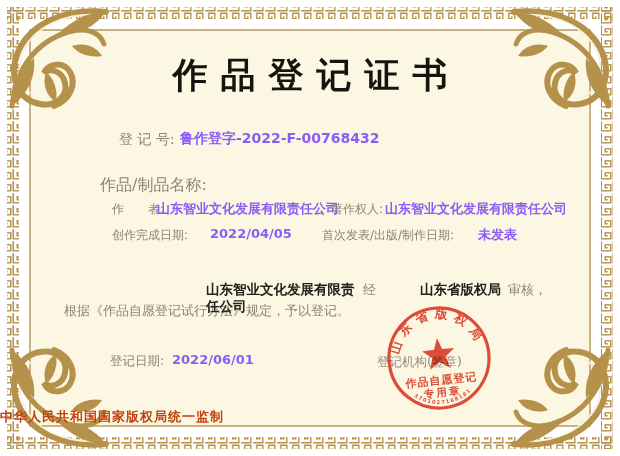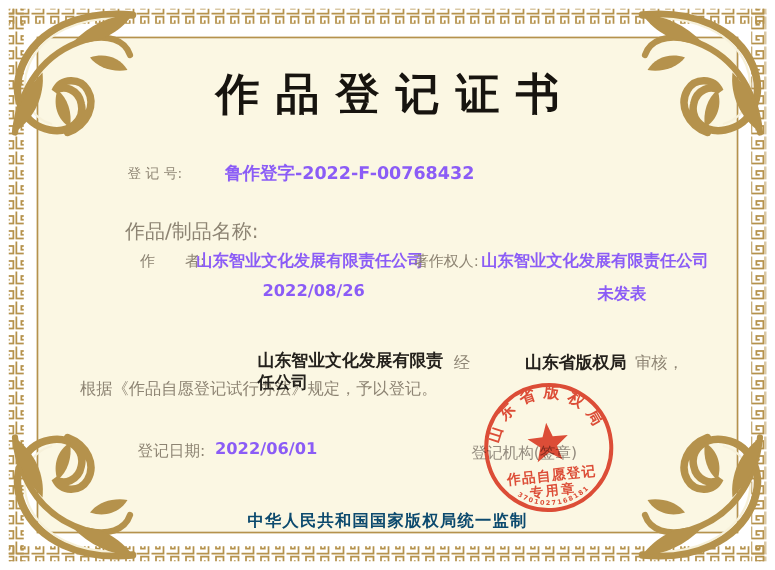--- a/index.html
+++ b/index.html
@@ -16,23 +16,23 @@
     font-size:35px;font-weight:700;color:#17140f;letter-spacing:13px;text-indent:13px;
   }
   .lbl{position:absolute;color:#8d8473;font-size:12.5px;white-space:nowrap;}
   .val{position:absolute;color:#8b5cf6;font-weight:700;font-size:13px;white-space:nowrap;}
   .val-lg{font-size:14px;}
   .stmt{position:absolute;color:#8d8473;font-size:13px;white-space:nowrap;}
   .stmt-b{position:absolute;color:#24211c;font-weight:700;font-size:13.5px;white-space:nowrap;}
   .company-wrap{width:156px;white-space:normal;line-height:17px;}
   .sign-label{position:absolute;left:377px;top:354px;color:#948c7f;font-size:12.5px;z-index:2;white-space:nowrap;}
   .footer{
-    position:absolute;left:0;top:408px;width:620px;text-align:center;
+    position:absolute;left:0;top:408px;width:620px;text-align:left;
     font-family:"DejaVu Serif","Liberation Serif",serif;
-    font-size:13px;font-weight:700;color:#0c4a6e;letter-spacing:1px;
+    font-size:13px;font-weight:700;color:#c2410c;letter-spacing:1px;
   }
   .seal{position:absolute;left:383px;top:302px;z-index:3;opacity:.9;mix-blend-mode:multiply;}
   .seal text{font-family:"DejaVu Sans","Liberation Sans",sans-serif;font-weight:700;fill:#dd3c28;}
 </style>
 </head>
 <body>
 
 <div class="page">
 
   <div class="paper"></div>
@@ -65,31 +65,33 @@
     <use href="#fl" transform="translate(2,2)"></use>
     <use href="#fl" transform="translate(618,2) scale(-1,1)"></use>
     <use href="#fl" transform="translate(2,454) scale(1,-1)"></use>
     <use href="#fl" transform="translate(618,454) scale(-1,-1)"></use>
   </svg>
 
   <div class="content">
 
     <h1 class="title">作品登记证书</h1>
 
-    <span class="lbl" style="left:102px;top:131px;font-size:11px">登 记 号:</span>
+    <span class="lbl" style="left:119px;top:131px;font-size:14px">登 记 号:</span>
     <span class="val val-lg" style="left:180px;top:130px">鲁作登字-2022-F-00768432</span>
 
     <span class="lbl" style="left:100px;top:175px;font-size:16px">作品/制品名称:</span>
 
     <span class="lbl" style="left:112px;top:201px;font-size:12px">作　　者:</span>
     <span class="val" style="left:157px;top:200px">山东智业文化发展有限责任公司</span>
     <span class="lbl" style="left:331px;top:201px;font-size:12px">著作权人:</span>
     <span class="val" style="left:385px;top:200px">山东智业文化发展有限责任公司</span>
 
-    <span class="val" style="left:210px;top:226px">2022/08/26</span>
+    <span class="lbl" style="left:112px;top:227px;font-size:12px">创作完成日期:</span>
+    <span class="val" style="left:210px;top:226px">2022/04/05</span>
+    <span class="lbl" style="left:322px;top:227px;font-size:12px">首次发表/出版/制作日期:</span>
     <span class="val" style="left:478px;top:226px">未发表</span>
 
     <span class="stmt" style="left:64px;top:302px">根据《作品自愿登记试行办法》规定，予以登记。</span>
     <span class="stmt-b company-wrap" style="left:206px;top:281px">山东智业文化发展有限责任公司</span>
     <span class="stmt" style="left:363px;top:281px">经</span>
     <span class="stmt-b" style="left:420px;top:281px">山东省版权局</span>
     <span class="stmt" style="left:508px;top:281px">审核，</span>
 
     <span class="lbl" style="left:110px;top:353px;font-size:12.5px">登记日期:</span>
     <span class="val" style="left:172px;top:352px">2022/06/01</span>

